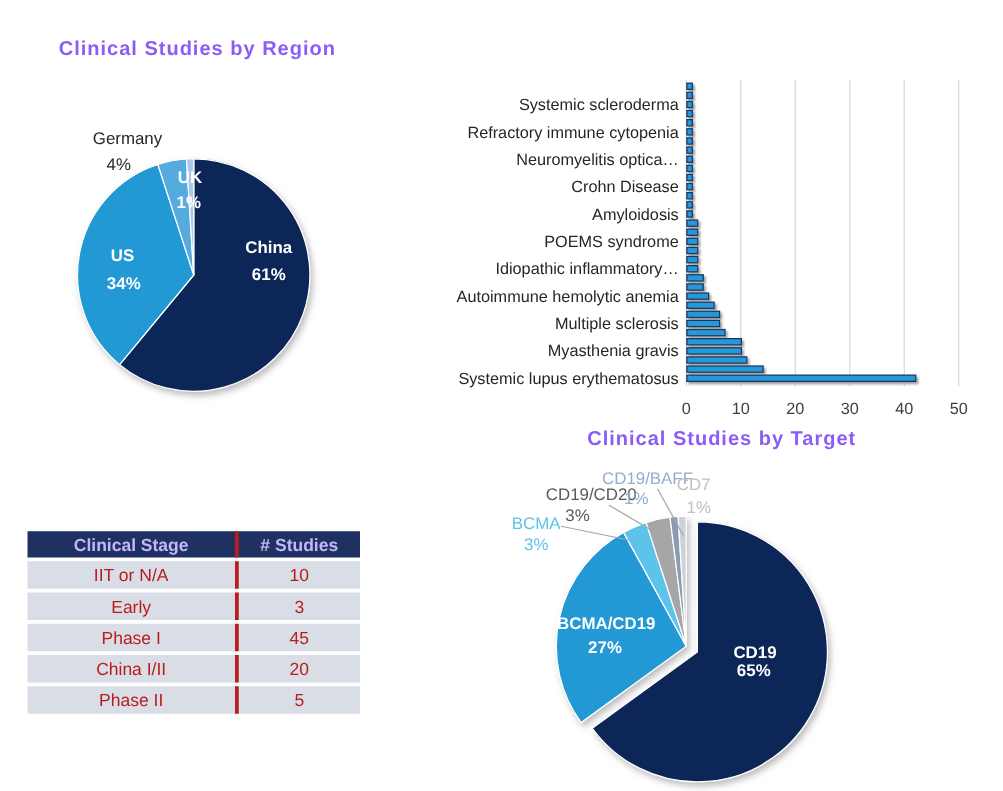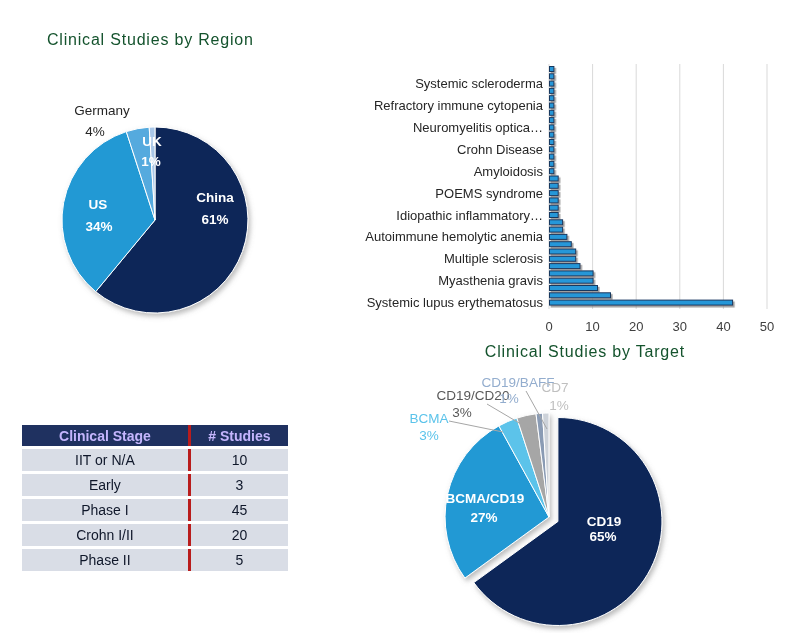--- a/index.html
+++ b/index.html
@@ -1,28 +1,28 @@
 <!DOCTYPE html>
 <html><head>
 <meta charset="utf-8">
 <style>
   html,body{margin:0;padding:0;background:#ffffff;}
   .canvas{position:relative;width:802px;height:633px;background:#ffffff;overflow:hidden;
           font-family:"Liberation Sans","DejaVu Sans",sans-serif;}
-  .chart-title{position:absolute;font-weight:normal;color:#14532d;letter-spacing:0.8px;margin:0;}
+  .chart-title{position:absolute;font-weight:bold;color:#8b5cf6;letter-spacing:0.8px;margin:0;}
   #title-region{left:47px;top:31px;width:300px;font-size:16px;text-align:left;}
   #title-indication{left:396px;top:29px;width:300px;font-size:15px;text-align:center;}
   #title-target{left:385px;top:343px;width:300px;font-size:16px;text-align:right;}
   svg.layer{position:absolute;left:0;top:0;}
   
   #stage-table-wrap{position:absolute;left:22px;top:422px;}
   table.stage-table{border-collapse:separate;border-spacing:0 3px;table-layout:fixed;width:266px;}
   table.stage-table th{background:#1F3160;color:#c4b5fd;font-size:14px;font-weight:bold;
       height:21px;text-align:center;padding:0;}
-  table.stage-table td{background:#D9DDE6;color:#0f172a;font-size:14px;height:22px;
+  table.stage-table td{background:#D9DDE6;color:#b91c1c;font-size:14px;height:22px;
       text-align:center;padding:0;}
   table.stage-table th+th, table.stage-table td+td{border-left:3px solid #b91c1c;}
   .col-stage{width:164px;} .col-count{width:99px;}
 </style>
 </head>
 <body>
 
 <div class="canvas">
 
   <h2 class="chart-title" id="title-region">Clinical Studies by Region</h2>
@@ -161,21 +161,21 @@
         </tr>
         <tr>
           <td>Early</td>
           <td>3</td>
         </tr>
         <tr>
           <td>Phase I</td>
           <td>45</td>
         </tr>
         <tr>
-          <td>Crohn I/II</td>
+          <td>China I/II</td>
           <td>20</td>
         </tr>
         <tr>
           <td>Phase II</td>
           <td>5</td>
         </tr>
       </tbody>
     </table>
   </div>
 </div>

